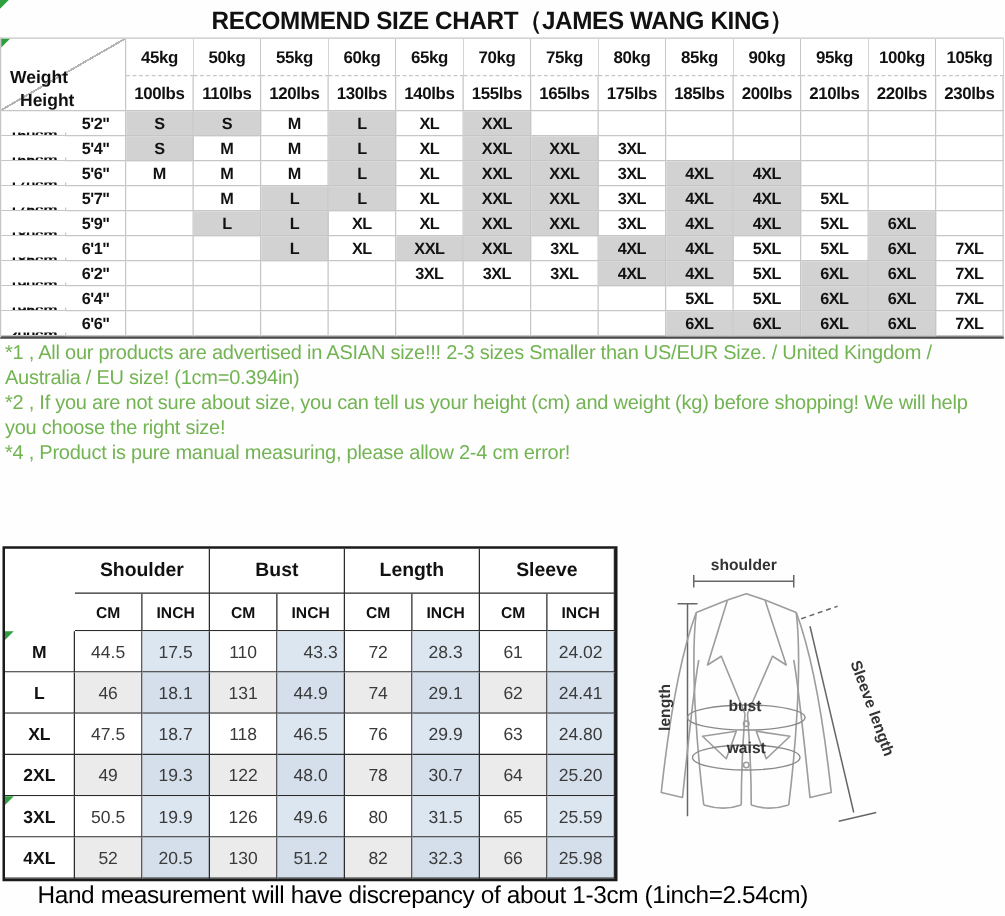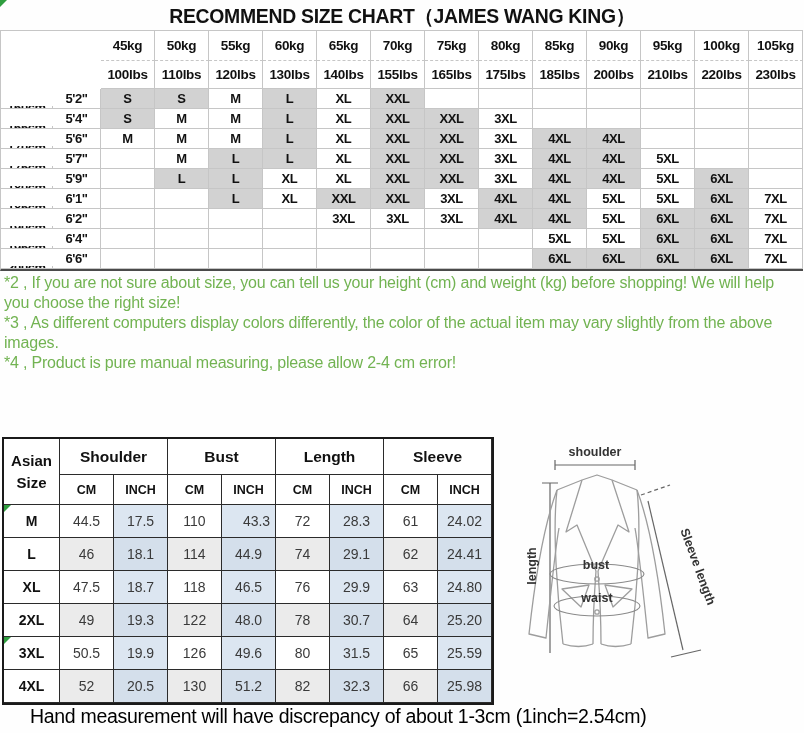--- a/index.html
+++ b/index.html
@@ -72,20 +72,25 @@
           font-weight:500;letter-spacing:-0.3px;color:#000;}
 </style>
 </head>
 <body>
 
 <span class="flag page-flag"></span>
 
 <div id="title">RECOMMEND SIZE CHART（JAMES WANG KING）</div>
 
 <div id="sizeChart">
+  <div class="sc-corner">
+    <span class="flag"></span>
+    <span class="w">Weight</span>
+    <span class="h">Height</span>
+  </div>
 <div class="c hdr dash-b" style="grid-area: 1 / 3;">45kg</div>
     <div class="c hdr dash-b" style="grid-area: 1 / 4;">50kg</div>
     <div class="c hdr dash-b" style="grid-area: 1 / 5;">55kg</div>
     <div class="c hdr dash-b" style="grid-area: 1 / 6;">60kg</div>
     <div class="c hdr dash-b" style="grid-area: 1 / 7;">65kg</div>
     <div class="c hdr dash-b" style="grid-area: 1 / 8;">70kg</div>
     <div class="c hdr dash-b" style="grid-area: 1 / 9;">75kg</div>
     <div class="c hdr dash-b" style="grid-area: 1 / 10;">80kg</div>
     <div class="c hdr dash-b" style="grid-area: 1 / 11;">85kg</div>
     <div class="c hdr dash-b" style="grid-area: 1 / 12;">90kg</div>
@@ -236,28 +241,26 @@
     <div class="c sz" style="grid-area: 11 / 9;"></div>
     <div class="c sz" style="grid-area: 11 / 10;"></div>
     <div class="c sz shade" style="grid-area: 11 / 11;">6XL</div>
     <div class="c sz shade" style="grid-area: 11 / 12;">6XL</div>
     <div class="c sz shade" style="grid-area: 11 / 13;">6XL</div>
     <div class="c sz shade" style="grid-area: 11 / 14;">6XL</div>
     <div class="c sz" style="grid-area: 11 / 15;">7XL</div>
   </div>
 
 <div id="notes">
+    <div class="note">*1 , All our products are advertised in ASIAN size!!! 2-3 sizes Smaller than US/EUR Size. / United Kingdom / Australia / EU size! (1cm=0.394in)</div>
     <div class="note">*2 , If you are not sure about size, you can tell us your height (cm) and weight (kg) before shopping! We will help you choose the right size!</div>
-    <div class="note">*3 , As different computers display colors differently, the color of the actual item may vary slightly from the above images.</div>
     <div class="note">*4 , Product is pure manual measuring, please allow 2-4 cm error!</div>
   </div>
 
 <div id="measureTable">
-  <div class="m m-corner">Asian
-Size</div>
 <div class="m mg" style="grid-area: 1 / 2 / 2 / 4;">Shoulder</div>
     <div class="m mg" style="grid-area: 1 / 4 / 2 / 6;">Bust</div>
     <div class="m mg" style="grid-area: 1 / 6 / 2 / 8;">Length</div>
     <div class="m mg" style="grid-area: 1 / 8 / 2 / 10;">Sleeve</div>
     <div class="m mu" style="grid-area: 2 / 2;">CM</div>
     <div class="m mu" style="grid-area: 2 / 3;">INCH</div>
     <div class="m mu" style="grid-area: 2 / 4;">CM</div>
     <div class="m mu" style="grid-area: 2 / 5;">INCH</div>
     <div class="m mu" style="grid-area: 2 / 6;">CM</div>
     <div class="m mu" style="grid-area: 2 / 7;">INCH</div>
@@ -268,21 +271,21 @@
     <div class="m mv inch" style="grid-area: 3 / 3;">17.5</div>
     <div class="m mv cm" style="grid-area: 3 / 4;">110</div>
     <div class="m mv inch" style="grid-area: 3 / 5; padding-left: 16px;">43.3</div>
     <div class="m mv cm" style="grid-area: 3 / 6;">72</div>
     <div class="m mv inch" style="grid-area: 3 / 7;">28.3</div>
     <div class="m mv cm" style="grid-area: 3 / 8;">61</div>
     <div class="m mv inch" style="grid-area: 3 / 9;">24.02</div>
     <div class="m msize" style="grid-area: 4 / 1;">L</div>
     <div class="m mv cm band" style="grid-area: 4 / 2;">46</div>
     <div class="m mv inch band" style="grid-area: 4 / 3;">18.1</div>
-    <div class="m mv cm band" style="grid-area: 4 / 4;">114</div>
+    <div class="m mv cm band" style="grid-area: 4 / 4;">131</div>
     <div class="m mv inch band" style="grid-area: 4 / 5;">44.9</div>
     <div class="m mv cm band" style="grid-area: 4 / 6;">74</div>
     <div class="m mv inch band" style="grid-area: 4 / 7;">29.1</div>
     <div class="m mv cm band" style="grid-area: 4 / 8; text-align: center;">62</div>
     <div class="m mv inch band" style="grid-area: 4 / 9;">24.41</div>
     <div class="m msize" style="grid-area: 5 / 1;">XL</div>
     <div class="m mv cm" style="grid-area: 5 / 2;">47.5</div>
     <div class="m mv inch" style="grid-area: 5 / 3;">18.7</div>
     <div class="m mv cm" style="grid-area: 5 / 4;">118</div>
     <div class="m mv inch" style="grid-area: 5 / 5;">46.5</div>

